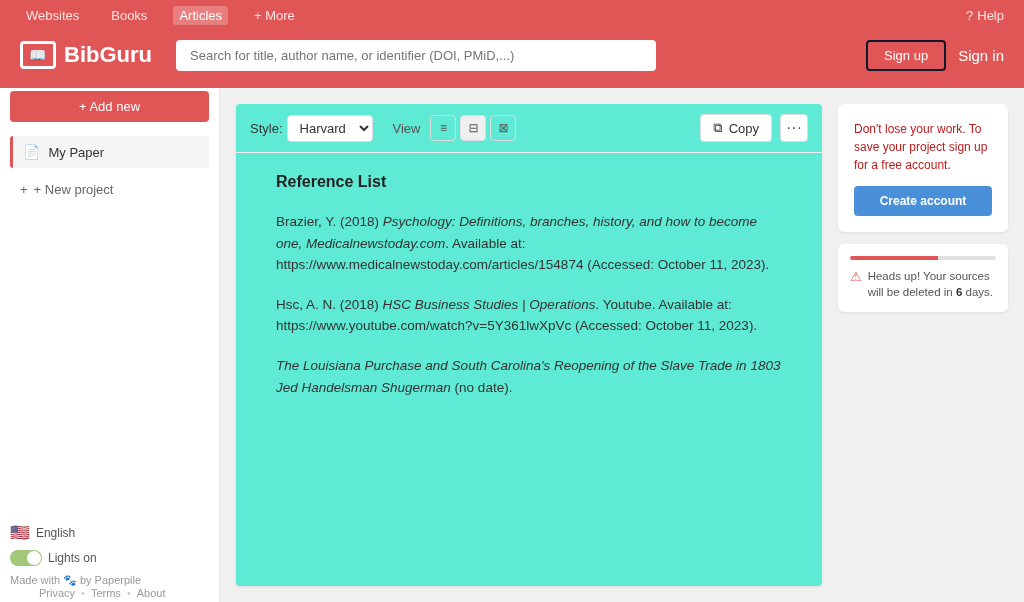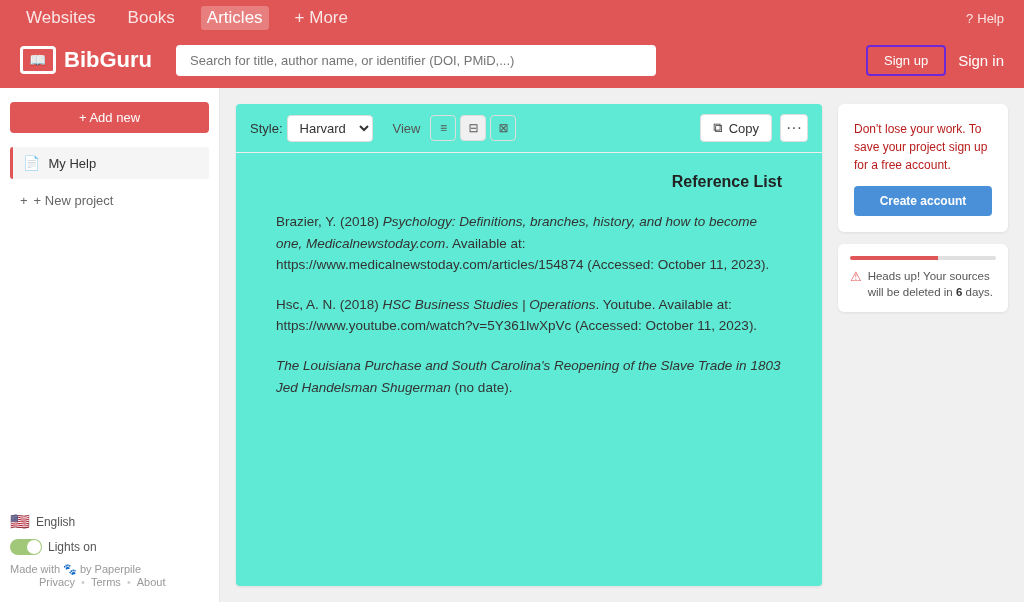--- a/index.html
+++ b/index.html
@@ -2,41 +2,41 @@
 <html><head>
   <meta charset="utf-8">
   <style>
     * { box-sizing: border-box; margin: 0; padding: 0; }
     body { font-family: -apple-system, BlinkMacSystemFont, 'Segoe UI', sans-serif; font-size: 14px; background: #f5f5f5; width: 1024px; height: 602px; overflow: hidden; }
 
     
     .header { background: #e05555; height: 88px; display: flex; flex-direction: column; }
     .header-top { display: flex; align-items: center; justify-content: center; padding: 6px 20px; gap: 30px; }
     .nav-links { display: flex; gap: 20px; }
-    .nav-link { color: rgba(255,255,255,0.85); font-size: 17px; cursor: pointer; padding: 2px 6px; border-radius: 3px; }
+    .nav-link { color: rgba(255,255,255,0.85); font-size: 13px; cursor: pointer; padding: 2px 6px; border-radius: 3px; }
     .nav-link.active { background: rgba(255,255,255,0.25); color: #fff; }
     .help-link { color: rgba(255,255,255,0.85); font-size: 13px; cursor: pointer; display: flex; align-items: center; gap: 4px; margin-left: auto; }
 
     .header-bottom { display: flex; align-items: center; padding: 0 20px; gap: 16px; height: 48px; }
     .logo { display: flex; align-items: center; gap: 8px; color: #fff; font-size: 22px; font-weight: 700; min-width: 140px; }
     .logo-icon { width: 36px; height: 28px; border: 3px solid #fff; border-radius: 4px; display: flex; align-items: center; justify-content: center; }
     .logo-book { font-size: 14px; }
 
     .search-bar { flex: 1; max-width: 480px; }
     .search-bar input { width: 100%; padding: 8px 14px; border: none; border-radius: 4px; font-size: 13px; color: #555; outline: none; }
 
     .auth-buttons { display: flex; align-items: center; gap: 12px; margin-left: auto; }
-    .btn-signup { background: transparent; border: 2px solid #6d28d9; color: #fff; padding: 6px 16px; border-radius: 4px; font-size: 13px; cursor: pointer; font-weight: 500; margin-left: 24px; }
+    .btn-signup { background: transparent; border: 2px solid #0f172a; color: #fff; padding: 6px 16px; border-radius: 4px; font-size: 13px; cursor: pointer; font-weight: 500; margin-left: 24px; }
     .btn-signin { color: #fff; font-size: 15px; cursor: pointer; background: none; border: none; }
 
     
     .main { display: flex; height: 514px; background: #f0f0f0; }
 
     
-    .sidebar { width: 220px; background: #fff; border-right: 1px solid #e8e8e8; padding: 14px 10px; display: flex; flex-direction: column; }
+    .sidebar { width: 220px; background: #fff; border-right: 1px solid #e8e8e8; padding: 3px 10px; display: flex; flex-direction: column; }
     .add-new-btn { background: #e05555; color: #fff; border: none; border-radius: 4px; padding: 8px 14px; font-size: 13px; cursor: pointer; display: flex; align-items: center; gap: 6px; font-weight: 500; width: 100%; justify-content: center; margin-bottom: 14px; }
     .my-paper-item { display: flex; align-items: center; gap: 8px; padding: 8px 10px; background: #f5f5f5; border-left: 3px solid #e05555; border-radius: 3px; cursor: pointer; }
     .my-paper-icon { font-size: 14px; }
     .my-paper-label { font-size: 13px; font-weight: 500; color: #333; }
     .new-project-link { display: flex; align-items: center; gap: 6px; padding: 8px 10px; color: #666; font-size: 13px; cursor: pointer; margin-top: 6px; }
 
     .sidebar-footer { margin-top: auto; padding-top: 10px; }
     .lang-toggle { display: flex; align-items: center; gap: 6px; font-size: 12px; color: #555; margin-bottom: 8px; }
     .flag { font-size: 16px; }
     .toggle-lights { display: flex; align-items: center; gap: 6px; font-size: 12px; color: #555; }
@@ -61,21 +61,21 @@
     .view-label { font-size: 13px; color: #555; margin-left: 10px; }
     .view-icons { display: flex; gap: 4px; }
     .view-icon { width: 26px; height: 26px; border: 1px solid #ddd; border-radius: 4px; display: flex; align-items: center; justify-content: center; cursor: pointer; font-size: 12px; color: #555; }
     .view-icon.active { background: #f0f0f0; }
     .toolbar-right { margin-left: auto; display: flex; align-items: center; gap: 8px; }
     .copy-btn { display: flex; align-items: center; gap: 6px; border: 1px solid #ddd; border-radius: 4px; padding: 5px 12px; font-size: 13px; color: #333; cursor: pointer; background: #fff; }
     .more-btn { width: 28px; height: 28px; border: 1px solid #ddd; border-radius: 4px; display: flex; align-items: center; justify-content: center; cursor: pointer; background: #fff; font-size: 16px; color: #555; }
 
     
     .ref-body { padding: 20px 40px; }
-    .ref-title { text-align: right; font-size: 16px; font-weight: 700; margin-bottom: 20px; color: #222; }
+    .ref-title { text-align: left; font-size: 16px; font-weight: 700; margin-bottom: 20px; color: #222; }
     .ref-entry { margin-bottom: 18px; font-size: 13.5px; line-height: 1.6; color: #333; }
     .ref-entry em { font-style: italic; }
 
     
     .right-panel { width: 170px; }
     .cta-box { background: #fff; border-radius: 6px; padding: 16px; box-shadow: 0 1px 3px rgba(0,0,0,0.08); margin-bottom: 12px; }
     .cta-text { font-size: 12px; color: #b91c1c; line-height: 1.5; margin-bottom: 12px; }
     .create-account-btn { background: #4a90d9; color: #fff; border: none; border-radius: 4px; padding: 8px 14px; font-size: 12px; cursor: pointer; font-weight: 700; width: 100%; }
 
     .warning-box { background: #fff; border-radius: 6px; padding: 12px; box-shadow: 0 1px 3px rgba(0,0,0,0.08); }
@@ -116,21 +116,21 @@
     </div>
   </div>
 </div>
 
 <div class="main">
 
   <aside class="sidebar">
     <button class="add-new-btn">+ Add new</button>
     <div class="my-paper-item">
       <span class="my-paper-icon">📄</span>
-      <span class="my-paper-label">My Help</span>
+      <span class="my-paper-label">My Paper</span>
     </div>
     <div class="new-project-link">
       <span>+</span>
       <span>+ New project</span>
     </div>
 
     <div class="sidebar-footer">
       <div class="lang-toggle">
         <span class="flag">🇺🇸</span>
         <span>English</span>

